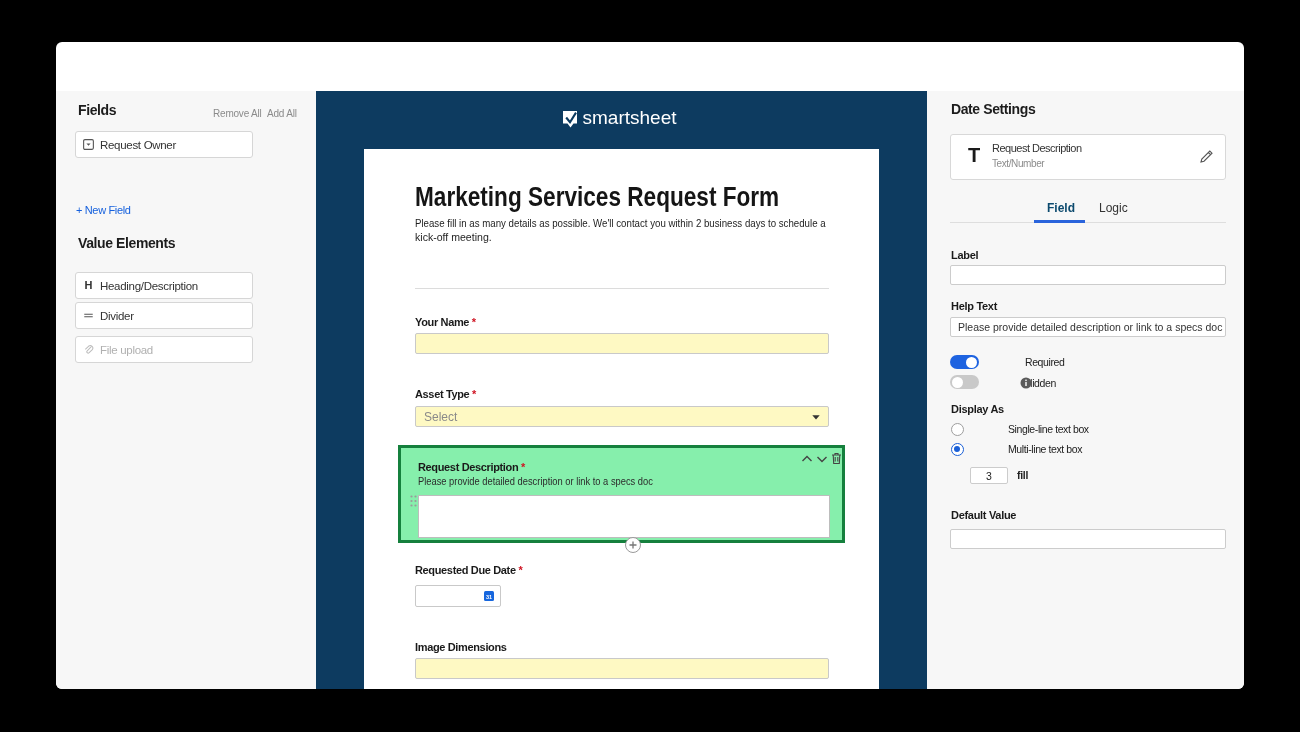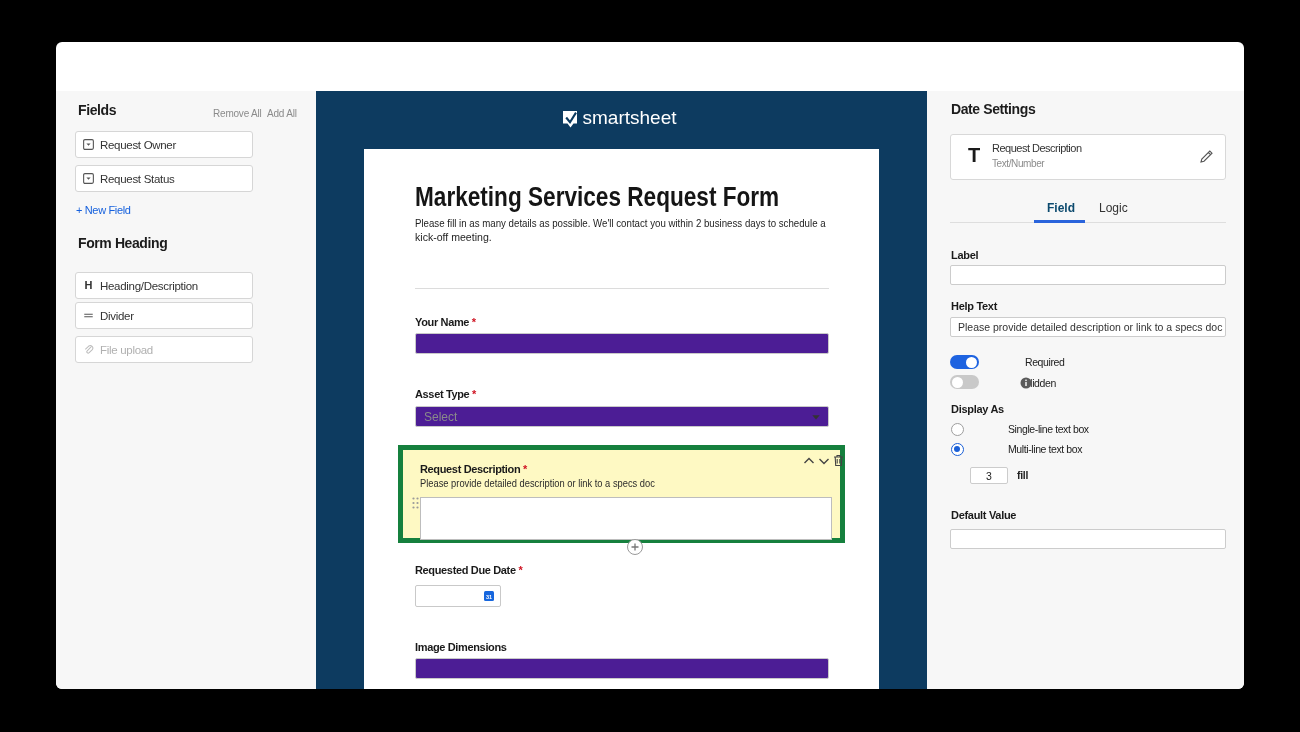--- a/index.html
+++ b/index.html
@@ -33,22 +33,22 @@
   #new-field { position:absolute; left:20px; font-size:11px; letter-spacing:-0.35px; color:#1560dd; font-weight:500; }
 
   
   #center { position:absolute; left:260px; top:49px; width:611px; height:598px; background:#0d3b60; }
   #card { position:absolute; left:48px; top:58px; width:515px; height:540px; background:#fff; }
   #h1 { position:absolute; left:51px; top:32px; font-size:28px; font-weight:bold; color:#151515; white-space:nowrap; transform:scaleX(0.807); transform-origin:0 0; }
   .descl { position:absolute; left:51px; font-size:11px; color:#1e1e1e; white-space:nowrap; transform:scaleX(0.88); transform-origin:0 0; }
   #divider { position:absolute; left:51px; top:139px; width:414px; height:1px; background:#dcdcdc; }
   .flabel { position:absolute; left:51px; font-size:11px; letter-spacing:-0.35px; font-weight:bold; color:#1a1a1a; }
   .req { color:#cf1322; }
-  .finput { position:absolute; left:51px; width:414px; height:21px; background:#4c1d95; border:1px solid #c9c9c9; border-radius:2px; }
-  #sel-block { position:absolute; left:34px; top:296px; width:447px; height:98px; background:#fef9c3; border:5px solid #15803d; }
+  .finput { position:absolute; left:51px; width:414px; height:21px; background:#fef9c3; border:1px solid #c9c9c9; border-radius:2px; }
+  #sel-block { position:absolute; left:34px; top:296px; width:447px; height:98px; background:#86efac; border:3px solid #15803d; }
   #sel-block .flabel2 { position:absolute; left:17px; font-size:12px; font-weight:bold; color:#1a1a1a; }
   #sel-help { position:absolute; left:17px; top:27px; font-size:11px; color:#2c2c2c; white-space:nowrap; transform:scaleX(0.848); transform-origin:0 0; }
   #sel-ta { position:absolute; left:17px; top:47px; width:412px; height:43px; background:#fff; border:1px solid #bdbdbd; }
   #plus-circle { position:absolute; left:224px; top:89px; width:16px; height:16px; background:#fff; border:1px solid #9a9a9a; border-radius:50%; }
   #date-input { position:absolute; left:51px; top:436px; width:86px; height:22px; background:#fff; border:1px solid #c9c9c9; border-radius:2px; }
 
   
   #right { position:absolute; left:871px; top:49px; width:317px; height:598px; background:#f7f7f7; }
   #fs-card { position:absolute; left:23px; top:43px; width:276px; height:46px; background:#fff; border:1px solid #d8d8d8; border-radius:3px; }
   .rtab { position:absolute; top:110px; font-size:12px; color:#333; }
@@ -69,30 +69,23 @@
     <div class="mini" style="left:157px;top:17px">Remove All</div>
     <div class="mini" style="left:211px;top:17px">Add All</div>
 
     <div class="fld-box" style="top:40px">
       <svg class="ic" viewBox="0 0 13 13">
           <rect x="0.75" y="0.75" width="11.5" height="11.5" rx="1.5" fill="none" stroke="#555" stroke-width="1.3"></rect>
           <path d="M4 5.3 L6.5 8 L9 5.3 Z" fill="#555"></path>
         </svg>
       Request Owner
     </div>
-    <div class="fld-box" style="top:74px">
-      <svg class="ic" viewBox="0 0 13 13">
-          <rect x="0.75" y="0.75" width="11.5" height="11.5" rx="1.5" fill="none" stroke="#555" stroke-width="1.3"></rect>
-          <path d="M4 5.3 L6.5 8 L9 5.3 Z" fill="#555"></path>
-        </svg>
-      Request Status
-    </div>
     <div id="new-field" style="top:113px">+ New Field</div>
 
-    <div class="sec-h" style="top:144px">Form Heading</div>
+    <div class="sec-h" style="top:144px">Value Elements</div>
 
     <div class="fld-box" style="top:181px">
       <span class="ic" style="font-size:11px;font-weight:bold;color:#333;text-align:center;line-height:11px;letter-spacing:0">H</span>
       Heading/Description
     </div>
     <div class="fld-box" style="top:211px">
       <svg class="ic" viewBox="0 0 13 13">
           <path d="M1.5 5 H11.5 M1.5 8 H11.5" stroke="#555" stroke-width="1.2"></path>
         </svg>
       Divider

